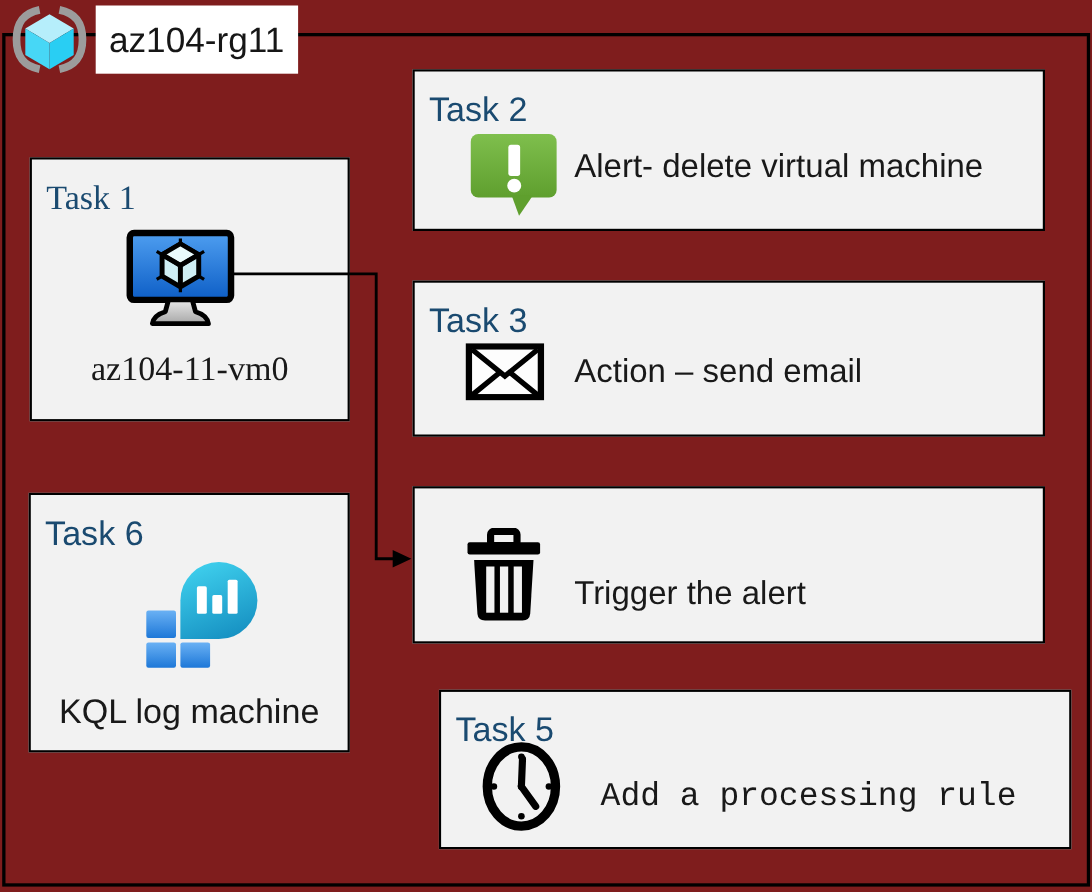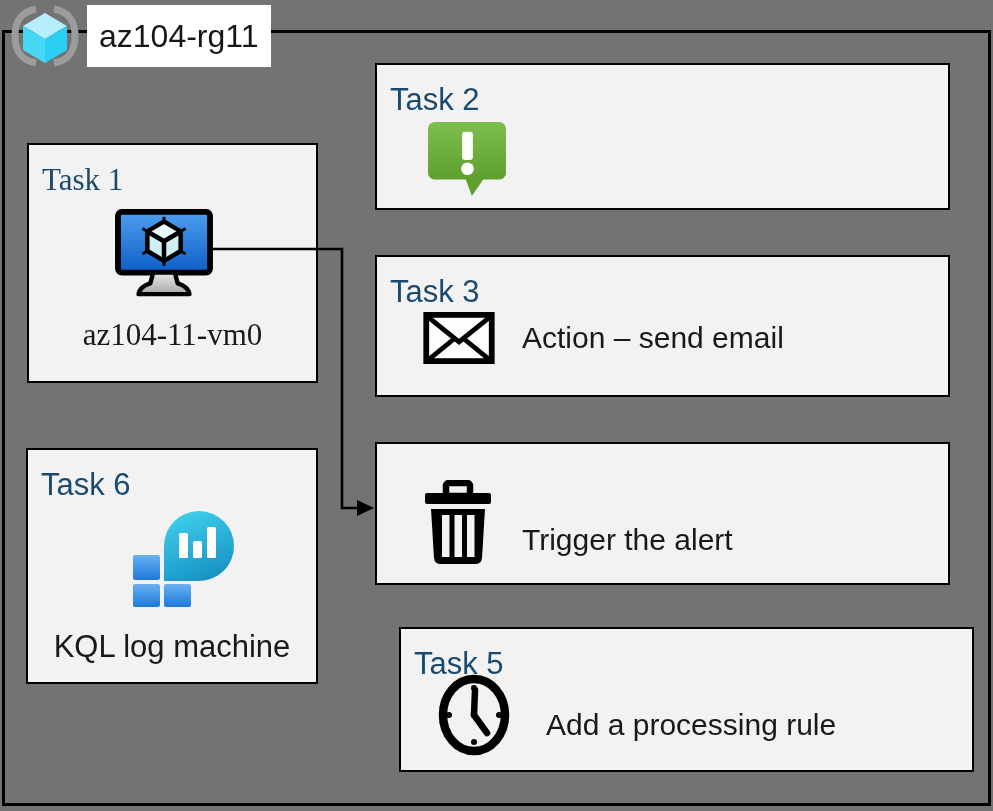--- a/index.html
+++ b/index.html
@@ -1,17 +1,17 @@
 <!DOCTYPE html>
 <html><head>
 <meta charset="utf-8">
 <style>
   html,body { margin:0; padding:0; background:#ffffff; }
   .page {
-    position:relative; width:993px; height:811px; background:#737373;
+    position:relative; width:993px; height:811px; background:#7f1d1d;
     font-family:"Liberation Sans", sans-serif; overflow:hidden;
   }
   .outer {
     position:absolute; left:2px; top:30px; width:989px; height:776px;
     border:3px solid #000; box-sizing:border-box; background:transparent;
   }
   .hdr { position:absolute; left:8px; top:4px; display:flex; align-items:center; z-index:3; }
   .hdr-icon { width:74px; height:64px; flex:0 0 auto; }
   .hdr-label {
     font-size:32px; color:#161616; background:#ffffff; padding:2px 12px; margin-left:5px;
@@ -40,21 +40,21 @@
   #t1 .clabel { top:172px; }
   #t6 .icon { left:103px; top:58px;  width:106px; height:100px; }
   #t6 .clabel { top:179px; }
   #t2 .icon { left:49px;  top:54px;  width:82px;  height:80px; }
   #t2 .blabel { top:70px; }
   #t3 .icon { left:46px;  top:55px;  width:72px;  height:52px; }
   #t3 .blabel { top:64px; }
   #t4 .icon { left:46px;  top:36px;  width:70px;  height:88px; }
   #t4 .blabel { top:79px; }
   #t5 .icon { left:36px;  top:44px;  width:74px;  height:84px; }
-  #t5 .blabel { top:79px; }
+  #t5 .blabel { top:79px;font-family:Liberation Mono, monospace; }
 </style>
 </head>
 <body>
 
 <div class="page">
 
   <div class="outer"></div>
 
   <div class="hdr">
     <svg class="hdr-icon" viewBox="0 0 74 64">
@@ -132,20 +132,21 @@
         <linearGradient id="grn" x1="0" y1="0" x2="0" y2="1">
           <stop offset="0" stop-color="#7fbf4d"></stop>
             <stop offset="1" stop-color="#5f9f2e"></stop>
         </linearGradient>
       </defs>
       <rect x="2" y="3" width="80" height="59" rx="7" fill="url(#grn)"></rect>
       <polygon points="40,60 60,60 47,79" fill="#5f9f2e"></polygon>
       <rect x="37" y="13" width="11" height="29" rx="2.5" fill="#fff"></rect>
       <circle cx="42.5" cy="51" r="6.5" fill="#fff"></circle>
     </svg>
+    <span class="blabel">Alert- delete virtual machine</span>
   </div>
 
   <div class="task" id="t3">
     <span class="h">Task 3</span>
     <svg class="icon" viewBox="0 0 74 54">
       <rect x="3" y="3" width="68" height="48" fill="#fdfdfd" stroke="#000" stroke-width="6"></rect>
       <path d="M6 6 L37 31 L68 6" fill="none" stroke="#000" stroke-width="5"></path>
       <path d="M6 49 L33 27 M68 49 L41 27" fill="none" stroke="#000" stroke-width="5"></path>
     </svg>
     <span class="blabel">Action – send email</span>

